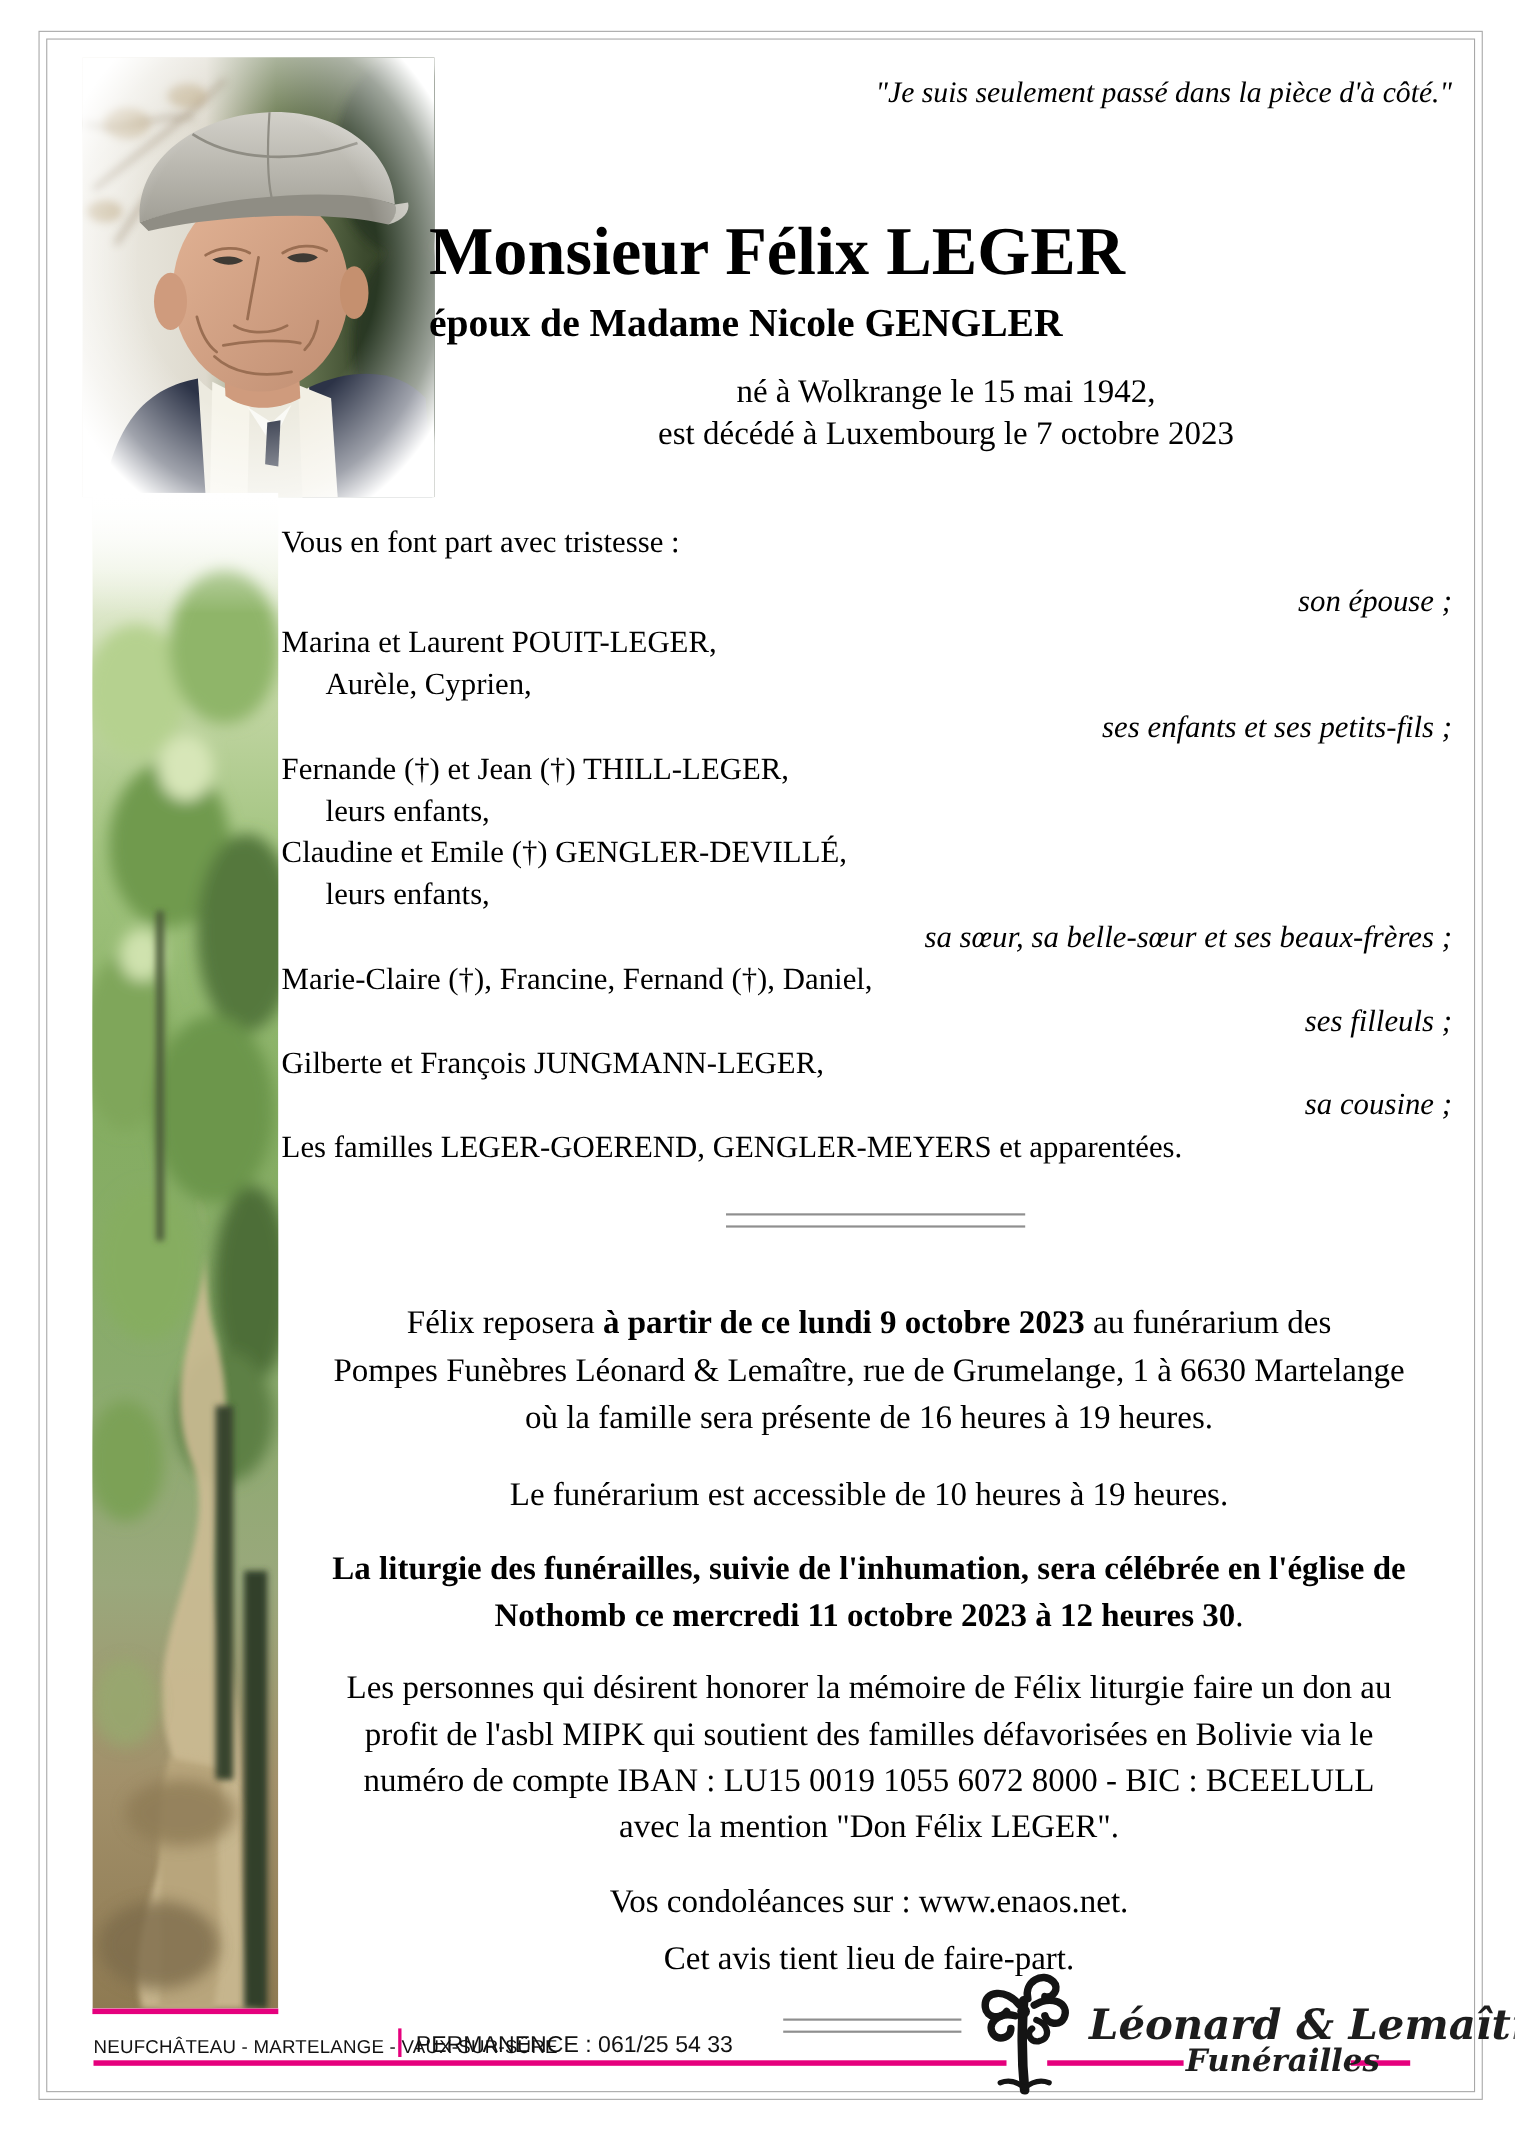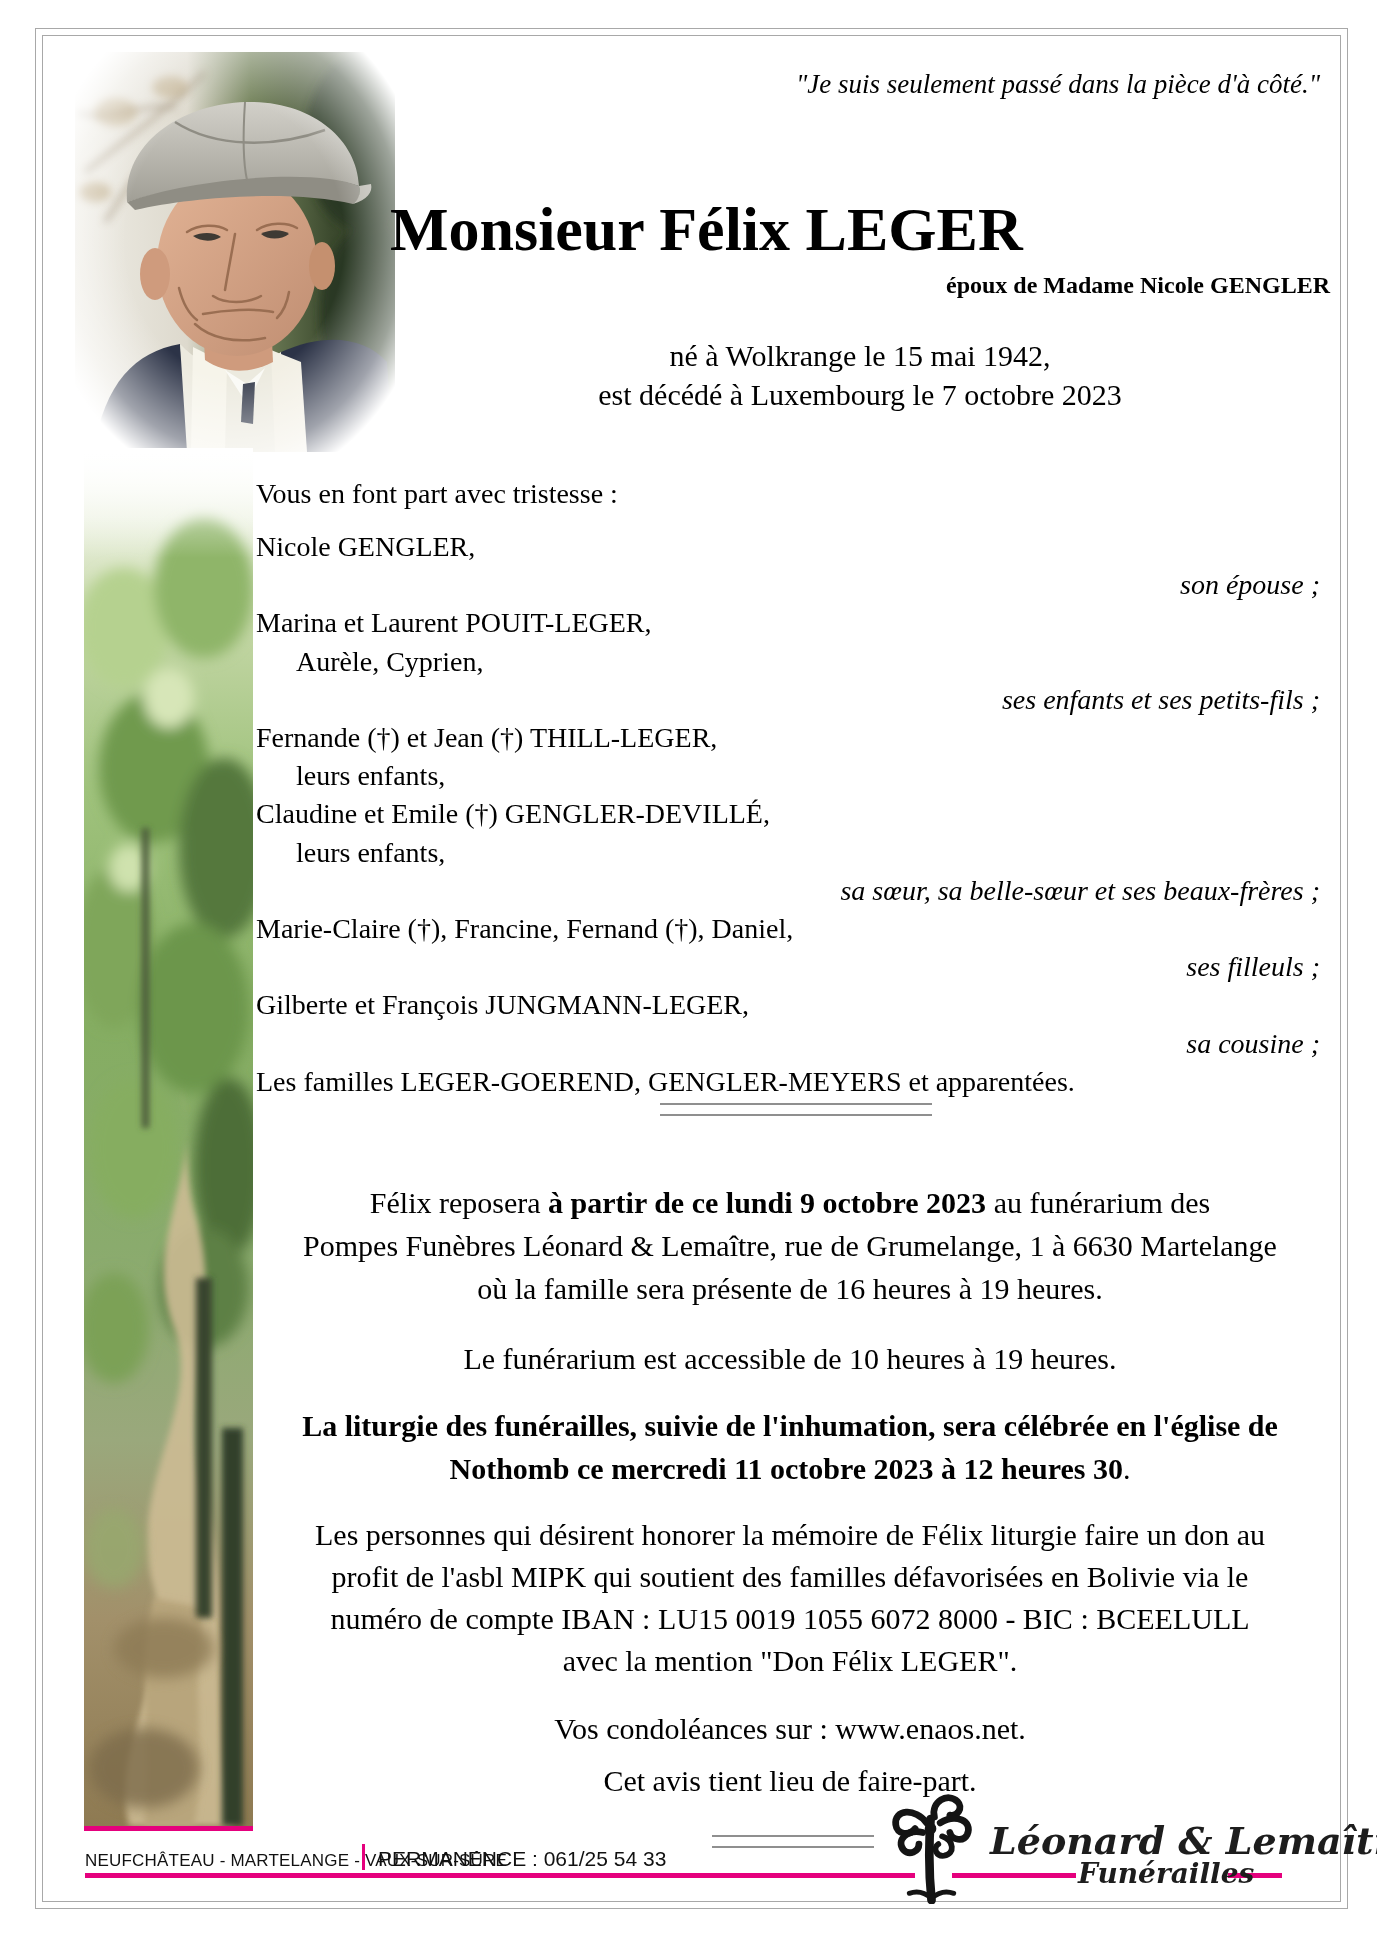--- a/index.html
+++ b/index.html
@@ -13,21 +13,21 @@
   
   .portrait{position:absolute;left:75px;top:52px;width:320px;height:400px;}
   .forest{position:absolute;left:84px;top:448px;width:169px;height:1378px;}
   .forest-underline{position:absolute;left:84px;top:1826px;width:169px;height:5px;background:var(--accent,#e5007d);}
   .portrait svg,.forest svg,.tree svg{width:100%;height:100%;display:block}
   
   .quote{position:absolute;right:57px;top:66px;text-align:right;font-style:italic;font-size:27px;line-height:37px;white-space:nowrap}
   .quote-author{padding-right:22px}
   
   .title{position:absolute;left:390px;top:194px;width:940px;font-size:62px;font-weight:bold;white-space:nowrap}
-  .subtitle{position:absolute;left:390px;top:272px;width:940px;text-align:right;font-size:24px;font-weight:bold;white-space:nowrap}
+  .subtitle{position:absolute;left:390px;top:272px;width:940px;text-align:left;font-size:36px;font-weight:bold;white-space:nowrap}
   .dates{position:absolute;left:390px;top:336px;width:940px;text-align:center;font-size:30px;line-height:39px}
   .dates div{white-space:nowrap}
   
   .intro{position:absolute;left:256px;top:478px;font-size:28px;white-space:nowrap}
   .family{position:absolute;left:256px;top:528px;width:1064px;font-size:28px;line-height:38.2px}
   .fam{white-space:nowrap}
   .fam.rel{text-align:right;font-style:italic}
   .fam.ind{padding-left:40px}
   
   .divider{position:absolute;left:660px;top:1103px;width:272px;height:9px;
@@ -206,21 +206,20 @@
 
   <div class="title">Monsieur Félix LEGER</div>
   <div class="subtitle">époux de Madame Nicole GENGLER</div>
   <div class="dates">
     <div>né à Wolkrange le 15 mai 1942,</div>
     <div>est décédé à Luxembourg le 7 octobre 2023</div>
   </div>
 
   <div class="intro">Vous en font part avec tristesse :</div>
   <div class="family">
-    <div class="fam">Nicole GENGLER,</div>
     <div class="fam rel">son épouse ;</div>
     <div class="fam">Marina et Laurent POUIT-LEGER,</div>
     <div class="fam ind">Aurèle, Cyprien,</div>
     <div class="fam rel">ses enfants et ses petits-fils ;</div>
     <div class="fam">Fernande (†) et Jean (†) THILL-LEGER,</div>
     <div class="fam ind">leurs enfants,</div>
     <div class="fam">Claudine et Emile (†) GENGLER-DEVILLÉ,</div>
     <div class="fam ind">leurs enfants,</div>
     <div class="fam rel">sa sœur, sa belle-sœur et ses beaux-frères ;</div>
     <div class="fam">Marie-Claire (†), Francine, Fernand (†), Daniel,</div>

